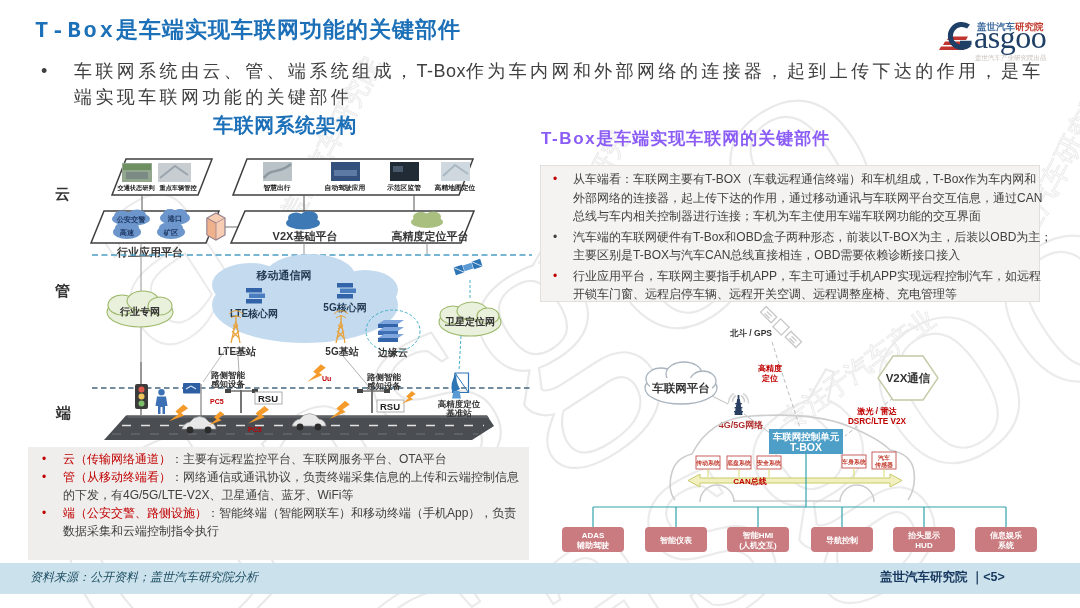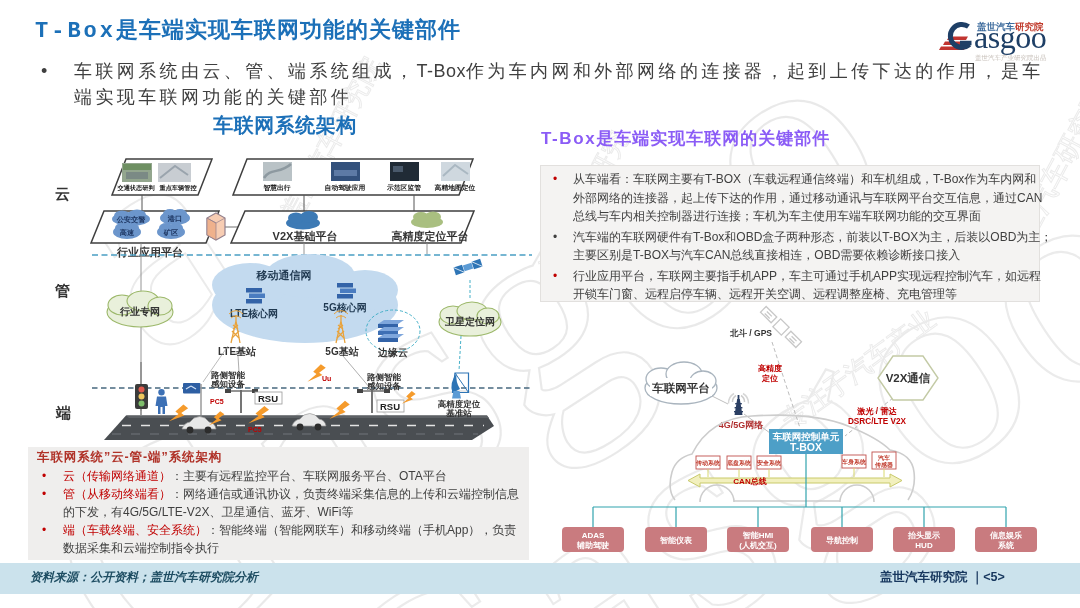--- a/index.html
+++ b/index.html
@@ -18,21 +18,21 @@
 #rbox li { position:relative; padding-left:22px; font-size:12px; line-height:18.5px; color:#3F3F3F; margin-bottom:2px; white-space:nowrap; letter-spacing:0px; }
 #rbox li .dot { position:absolute; left:2px; top:0; }
 .red { color:#C00000; }
 .redb { color:#404040; font-weight:normal; }
 #graybox { left:28px; top:447px; width:501px; height:113px; background:#EFEEED; padding:3px 6px 0 14px; }
 #graybox h4 { font-size:12.5px; color:#B03228; font-weight:bold; line-height:15px; margin:0 0 2px -5px; letter-spacing:0.9px;}
 #graybox ul { list-style:none; }
 #graybox li { position:relative; padding-left:21px; font-size:12px; line-height:18px; color:#3F3F3F; letter-spacing:0px; white-space:nowrap; }
 #graybox li .dot { position:absolute; left:0px; top:0; color:#C00000; letter-spacing:0; }
 #bottombar { left:0; top:563px; width:1080px; height:31px; background:#CBE2EC; }
-#srcnote { left:30px; top:569px; font-size:12px; font-style:italic; font-weight:bold; color:#1F4E63; }
+#srcnote { left:30px; top:569px; font-size:12px; font-style:italic; font-weight:normal; color:#1F4E63; }
 #pagenum { left:880px; top:569px; width:166px; text-align:left; font-size:12.5px; font-weight:bold; color:#17375E; }
 </style>
 </head>
 <body>
 <svg class="abs" id="bgsvg" style="left:0;top:0;" width="1080" height="608" viewBox="0 0 1080 608">
 
   <g opacity="0.6" font-family="Liberation Serif, serif">
     <text transform="translate(132,690) rotate(-33)" font-size="300" fill="none" stroke="#DCDCDC" stroke-width="2.2">Gasgoo</text>
     <text transform="translate(407,825) rotate(-33)" font-size="300" fill="none" stroke="#DEDEDE" stroke-width="2.2">Gasgoo</text>
     <text transform="translate(150,360) rotate(-33)" font-size="300" fill="none" stroke="#DEDEDE" stroke-width="2">a</text>
@@ -408,23 +408,22 @@
 
 <div class="abs" id="rbox">
     <ul>
 <li><span class="dot red">•</span><span class="redb">从车端看：</span>车联网主要有T-BOX（车载远程通信终端）和车机组成，<span class="redb">T-Box作为车内网和<br>外部网络的连接器，起上传下达的作用，</span>通过移动通讯与车联网平台交互信息，通过CAN<br>总线与车内相关控制器进行连接；车机为车主使用车端车联网功能的交互界面</li>
 <li><span class="dot">•</span>汽车端的车联网硬件有<span class="redb">T-Box和OBD</span>盒子两种形态，前装以T-BOX为主，后装以OBD为主；<br>主要区别是T-BOX与汽车CAN总线直接相连，OBD需要依赖诊断接口接入</li>
 <li><span class="dot red">•</span><span class="redb">行业应用平台，</span>车联网主要指手机APP，车主可通过手机APP实现远程控制汽车，如远程<br>开锁车门窗、远程启停车辆、远程开关空调、远程调整座椅、充电管理等</li>
 </ul>
   </div>
 
 <div class="abs" id="graybox">
-<h4>车联网系统”云-管-端”系统架构</h4>
 <ul>
 <li><span class="dot">•</span><span class="red">云（传输网络通道）</span>：主要有远程监控平台、车联网服务平台、OTA平台</li>
 <li><span class="dot">•</span><span class="red">管（从移动终端看）</span>：网络通信或通讯协议，负责终端采集信息的上传和云端控制信息<br>的下发，有4G/5G/LTE-V2X、卫星通信、蓝牙、WiFi等</li>
-<li><span class="dot">•</span><span class="red">端（车载终端、安全系统）</span>：智能终端（智能网联车）和移动终端（手机App），负责<br>数据采集和云端控制指令执行</li>
+<li><span class="dot">•</span><span class="red">端（公安交警、路侧设施）</span>：智能终端（智能网联车）和移动终端（手机App），负责<br>数据采集和云端控制指令执行</li>
 </ul>
 </div>
 
 <div class="abs" id="bottombar"></div>
 <div class="abs" id="srcnote">资料来源：公开资料；盖世汽车研究院分析</div>
 <div class="abs" id="pagenum">盖世汽车研究院 ｜&lt;5&gt;</div>
 
 </body></html>

